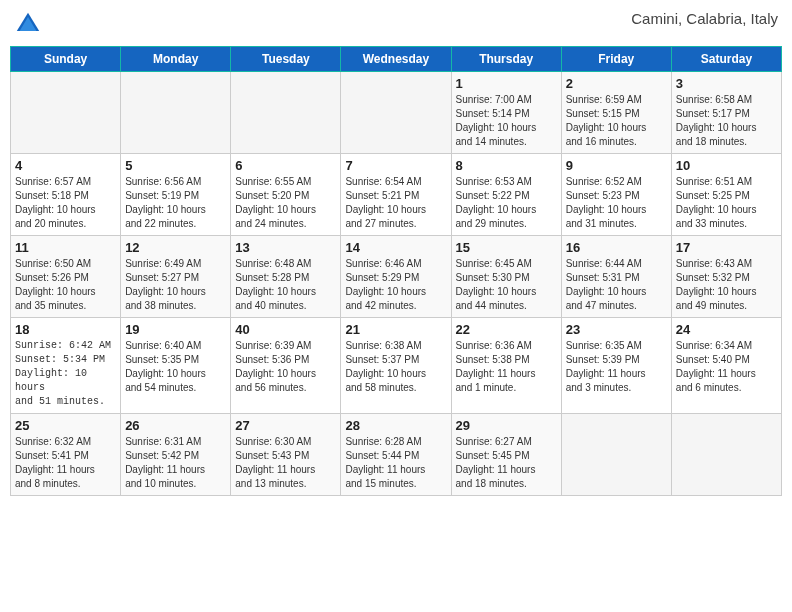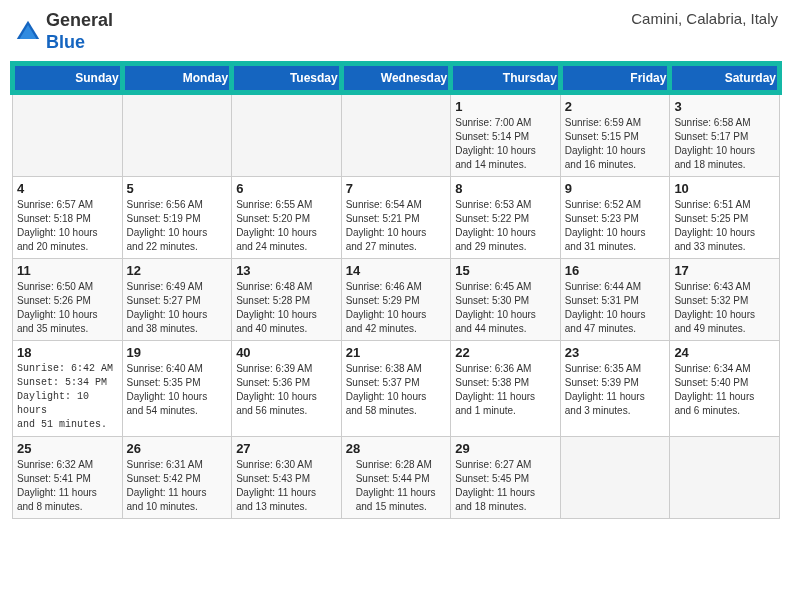--- a/index.html
+++ b/index.html
@@ -47,24 +47,24 @@
     }
     table {
       width: 100%;
       border-collapse: collapse;
       font-size: 11px;
     }
     thead tr th {
       background-color: #1565c0;
       color: #fff;
       padding: 5px 1px;
-      text-align: right;
+      text-align: center;
       font-size: 12px;
       font-weight: bold;
-      border: 5px solid #14b8a6;
+      border: 1px solid #14b8a6;
     }
     tbody tr td {
       border: 1px solid #ccc;
       padding: 4px 4px;
       vertical-align: top;
       width: calc(100%/7);
       height: 80px;
       background: #fff;
     }
     tbody tr:nth-child(odd) td {
@@ -87,24 +87,20 @@
   </style>
 </head>
 <body>
 
 <div class="header">
   <div class="logo">
     <svg class="logo-icon" viewBox="0 0 40 40" xmlns="http://www.w3.org/2000/svg">
       <polygon points="20,4 36,30 4,30" fill="#1565c0"></polygon>
       <polygon points="20,10 32,30 8,30" fill="#42a5f5" opacity="0.6"></polygon>
     </svg>
-    <div class="logo-text">
-      <div><span class="general">General</span></div>
-      <div><span class="blue">Blue</span></div>
-    </div>
   </div>
   <div class="title-block">
     <div class="location">Camini, Calabria, Italy</div>
   </div>
 </div>
 
 <table>
   <thead>
     <tr>
     <th>Sunday</th>
@@ -314,21 +310,21 @@
         </td>
         <td>
           <div class="day-num">27</div>
           <div class="day-info" style="white-space: pre-line;">Sunrise: 6:30 AM
 Sunset: 5:43 PM
 Daylight: 11 hours
 and 13 minutes.</div>
         </td>
         <td>
           <div class="day-num">28</div>
-          <div class="day-info" style="white-space: pre-line; margin-left: 10px;">Sunrise: 6:28 AM
+          <div class="day-info" style="white-space: pre-line;">Sunrise: 6:28 AM
 Sunset: 5:44 PM
 Daylight: 11 hours
 and 15 minutes.</div>
         </td>
         <td>
           <div class="day-num">29</div>
           <div class="day-info" style="white-space: pre-line;">Sunrise: 6:27 AM
 Sunset: 5:45 PM
 Daylight: 11 hours
 and 18 minutes.</div>

